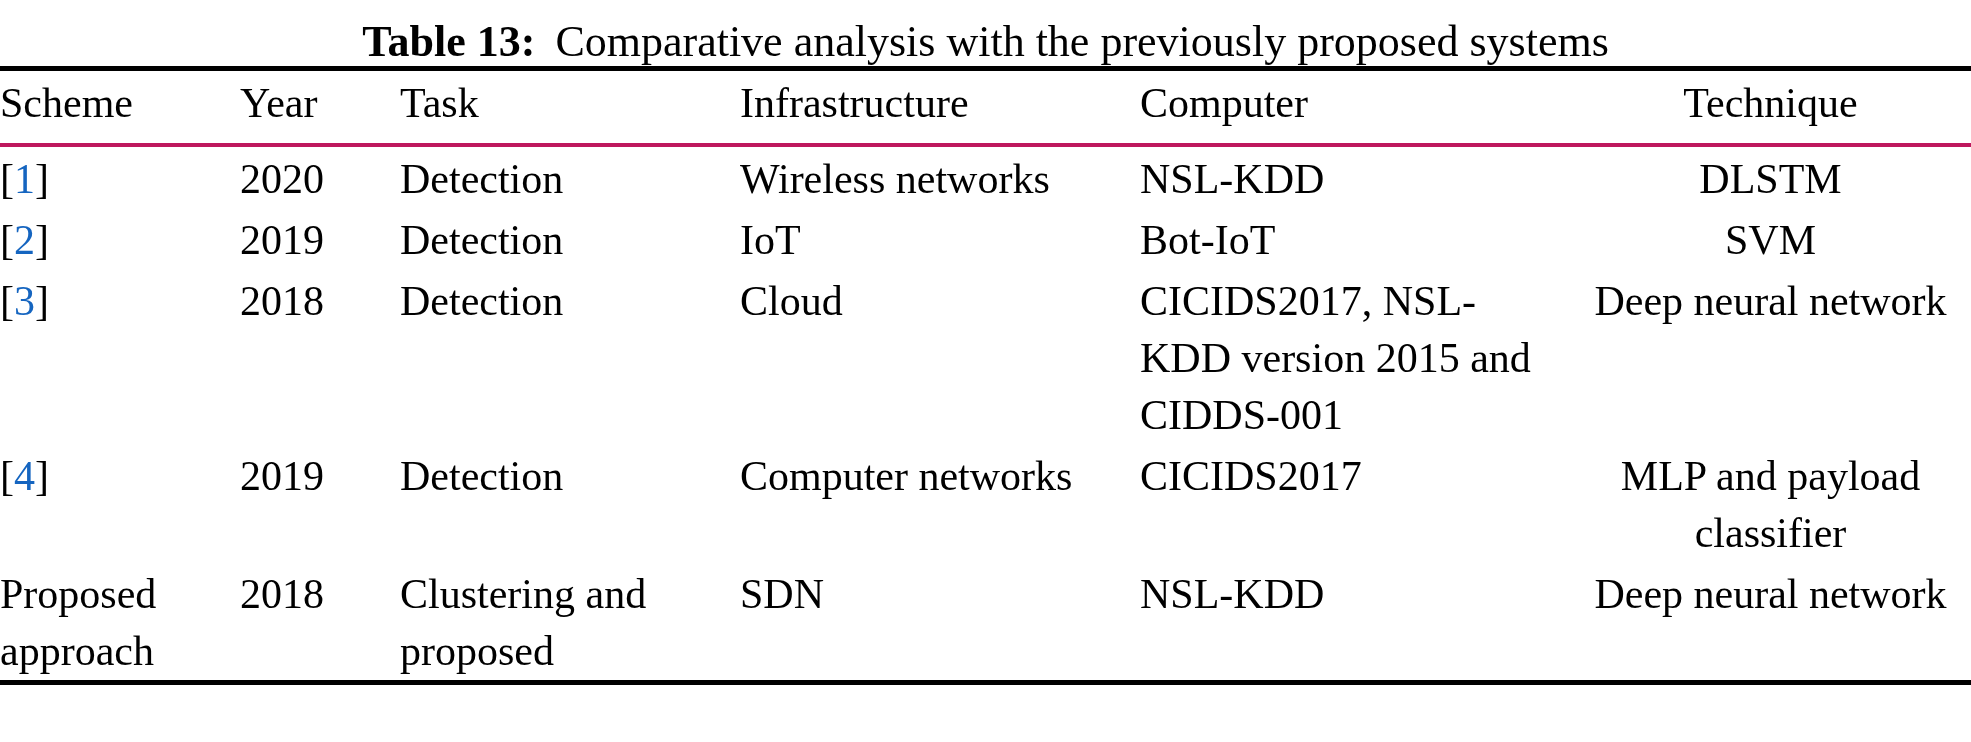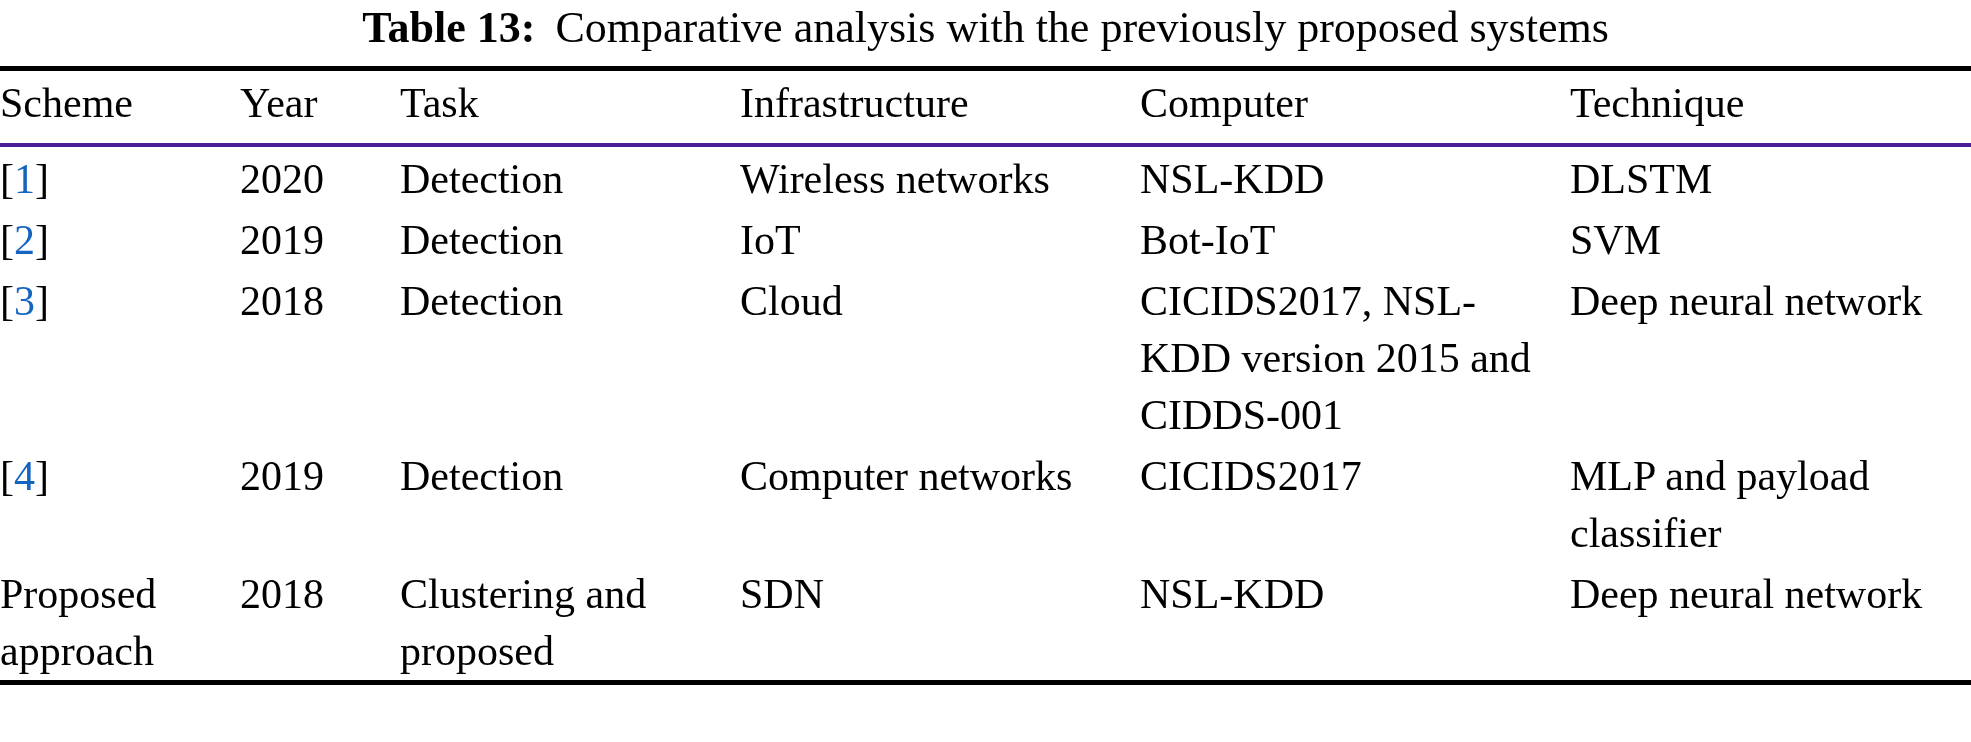--- a/index.html
+++ b/index.html
@@ -10,52 +10,52 @@
     color: #000000;
     font-family: "Liberation Serif", serif;
     overflow: hidden;
     box-sizing: border-box;
   }
   .caption {
     text-align: center;
     font-size: 44px;
     line-height: 52px;
     height: 66px;
-    padding-top: 2px;
+    padding-top: 16px;
     box-sizing: border-box;
     white-space: nowrap;
   }
   .caption-label { font-weight: bold; margin-right: 20px; }
   table.cmp {
     width: 1971px;
     border-collapse: collapse;
     table-layout: fixed;
     border-top: 5px solid #000;
     border-bottom: 5px solid #000;
   }
   table.cmp th {
     font-weight: normal;
     text-align: left;
     font-size: 42px;
     line-height: 48px;
     padding: 8px 30px 16px 0;
-    border-bottom: 4px solid #4c1d95;
+    border-bottom: 4px solid #be185d;
     vertical-align: top;
     overflow: hidden;
   }
   table.cmp td {
     font-size: 42px;
     line-height: 57px;
     vertical-align: top;
     text-align: left;
     padding: 4px 30px 0 0;
     overflow: hidden;
   }
   table.cmp th:last-child,
-  table.cmp td:last-child { padding-right: 0; }
+  table.cmp td:last-child { padding-right: 0; text-align: center; }
   tr.proposed td { font-weight: normal; }
   .citation { text-decoration: none; }
 </style>
 </head>
 <body>
 
 <div class="page">
 
   <div class="caption">
     <span class="caption-label">Table 13:</span><span class="caption-text">Comparative analysis with the previously proposed systems</span>

